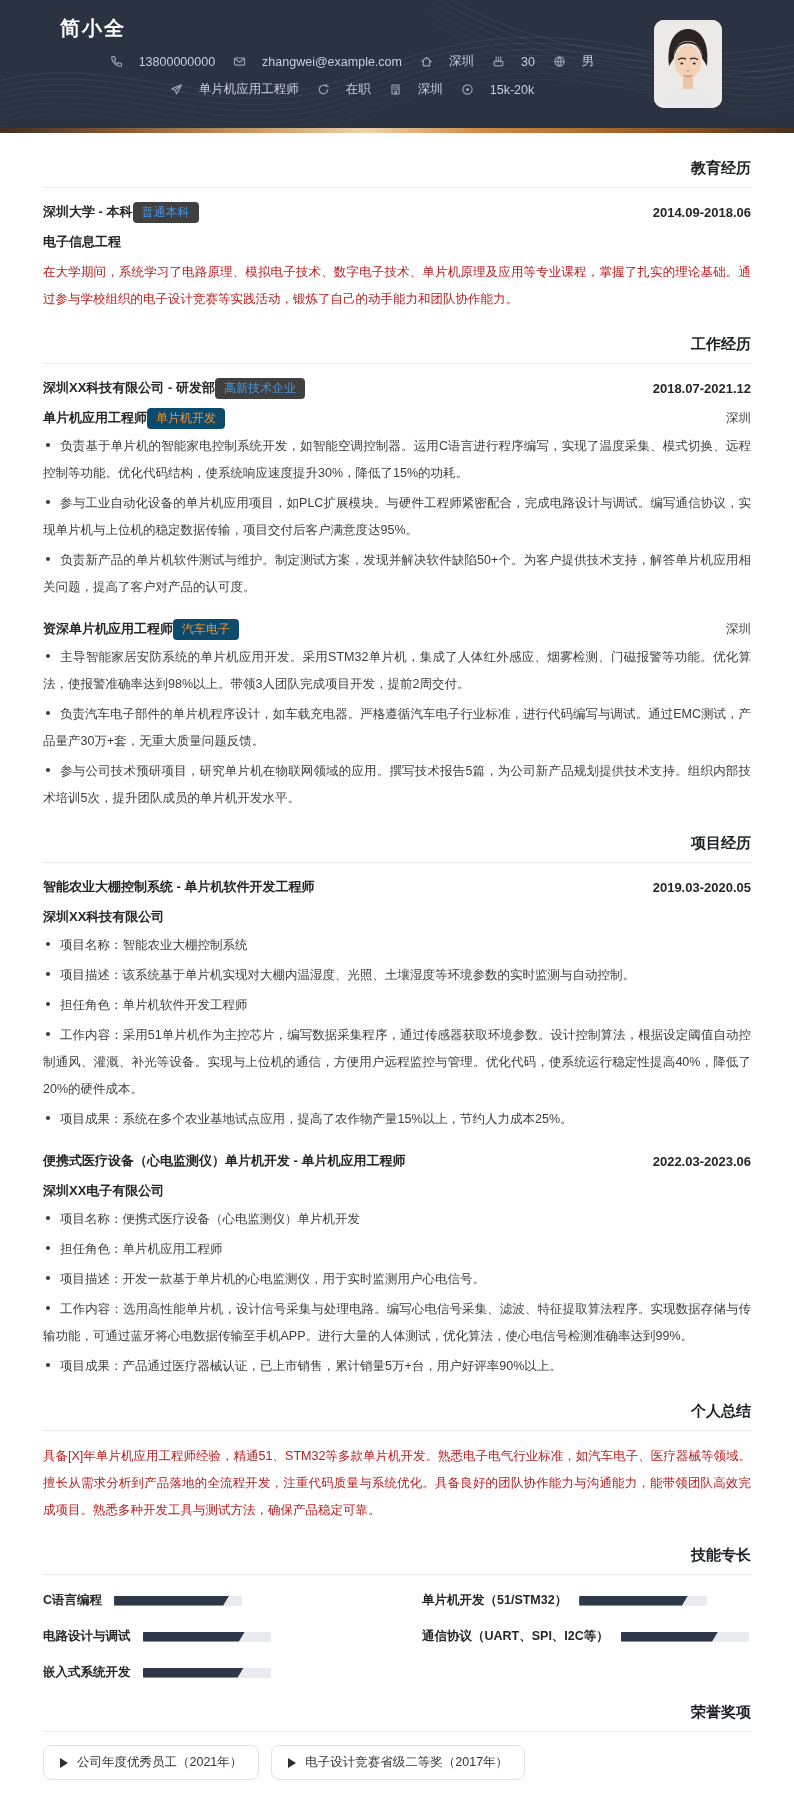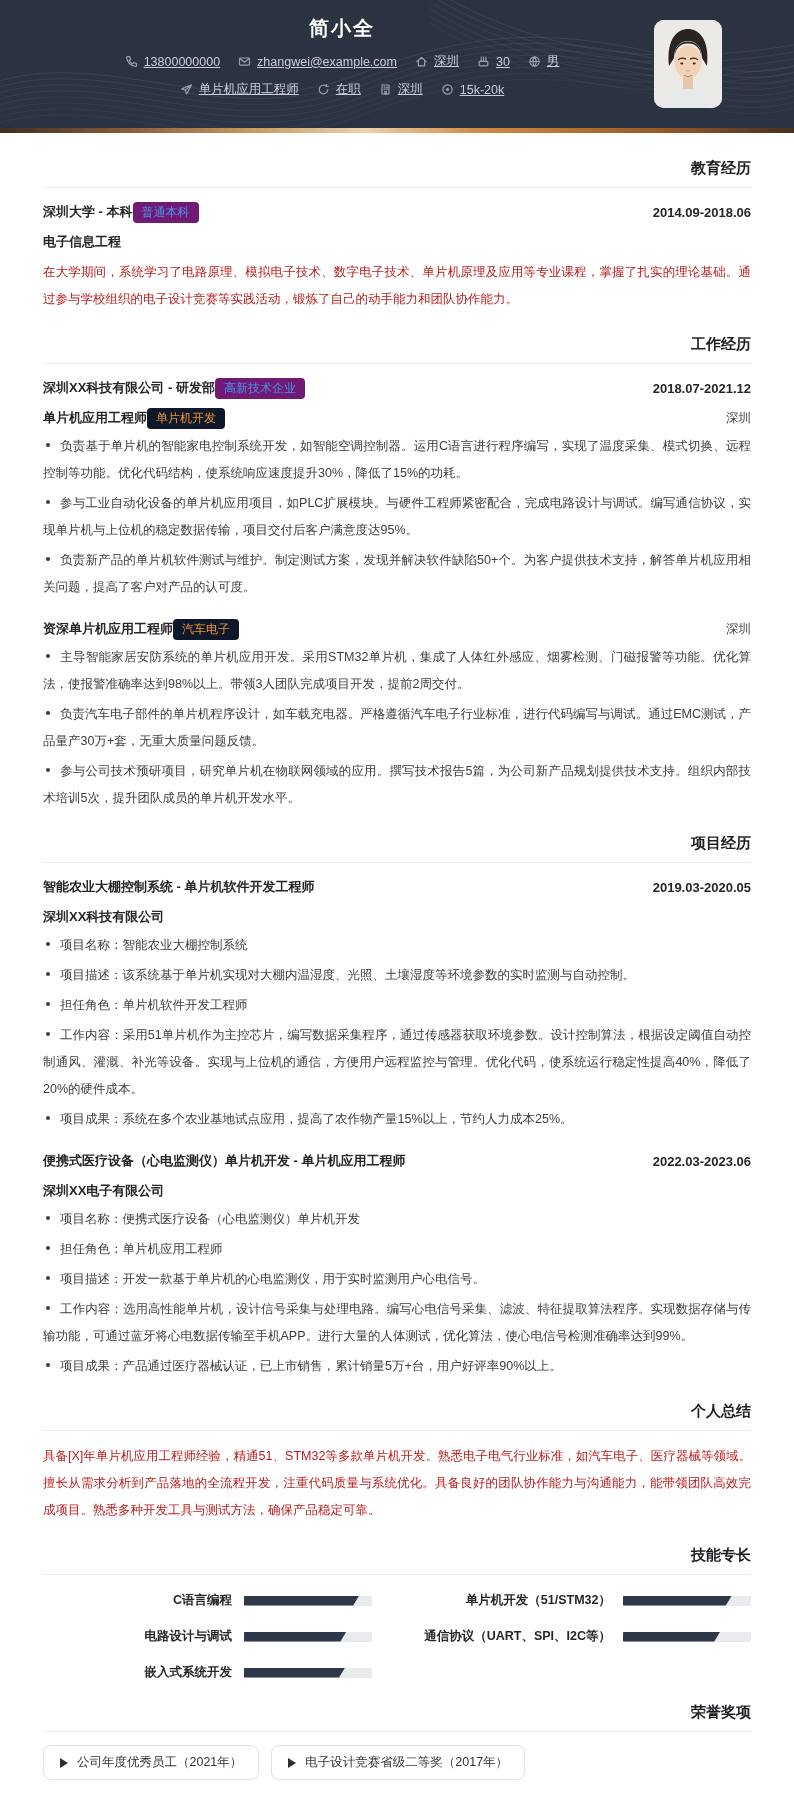--- a/index.html
+++ b/index.html
@@ -3,48 +3,48 @@
 <meta charset="utf-8">
 <style>
   * { box-sizing: border-box; margin: 0; padding: 0; }
   html,body { background:#ffffff; }
   body { font-family: "Liberation Sans", "DejaVu Sans", sans-serif; }
   .page { width: 794px; margin: 0 auto; background:#fff; }
 
   
   .header { position: relative; height: 128px; background: #2b3342; overflow: hidden; color: #c9cfda; }
   .waves { position: absolute; inset: 0; }
-  .header-inner { position: relative; z-index: 2; padding: 15px 150px 0 40px; text-align: center; }
+  .header-inner { position: relative; z-index: 2; padding: 15px 150px 0 60px; text-align: left; }
   .name { font-size: 20px; font-weight: 700; color: #ffffff; letter-spacing: 2px; }
   .contact-row { margin-top: 11px; display: flex; justify-content: center; align-items: center; gap: 18px; font-size: 12.5px; white-space: nowrap; }
-  .ci { display: inline-flex; align-items: center; gap: 6px; text-decoration: underline; }
+  .ci { display: inline-flex; align-items: center; gap: 16px; }
   .ci svg { width: 13px; height: 13px; flex: none; }
   .photo { position: absolute; z-index: 3; top: 20px; right: 72px; width: 68px; height: 88px; border-radius: 10px; overflow: hidden; background: #eceae7; }
   .photo svg { display:block; width: 100%; height: 100%; }
   .divider-gradient { height: 5px; background: linear-gradient(90deg,#402e20 0%,#8a5c36 16%,#c99a62 32%,#ecd2aa 46%,#d28c46 60%,#b5712f 72%,#8a5326 86%,#47301d 100%); }
 
   
   .content { padding: 4px 43px 28px; }
   .section-title { font-size: 15px; font-weight: 700; color: #1c1f24; padding-bottom: 9px; border-bottom: 1px solid #ececec; margin: 22px 0 12px; text-align: right; }
   .entry { margin-bottom: 16px; }
   .entry-row { display: flex; justify-content: space-between; align-items: center; margin-top: 6px; min-height: 24px; }
   .entry-left { display: flex; align-items: center; }
   .entry-title { font-size: 13px; font-weight: 700; color: #262626; }
   .badge { font-size: 12px; padding: 2px 9px; border-radius: 4px; line-height: 17px; }
-  .badge-blue { color: #4796e3; background: #701a75; }
-  .badge-orange { color: #ee9434; background: #0f172a; }
+  .badge-blue { color: #4796e3; background: #404040; }
+  .badge-orange { color: #ee9434; background: #0c4a6e; }
   .entry-date { font-size: 13px; font-weight: 700; color: #262626; }
   .entry-loc { font-size: 12.5px; color: #3f3f3f; }
   .para { font-size: 12.5px; color: #b91c1c; line-height: 27px; margin-top: 5px; text-align: justify; }
   .bullet { font-size: 12.5px; color: #3c3c3c; line-height: 27px; margin-top: 3px; text-align: justify; }
   .dot { display: inline-block; width: 4px; height: 4px; background: #3c3c3c; border-radius: 50%; margin: 0 10px 3px 3px; vertical-align: middle; }
 
   
   .skills-grid { display: grid; grid-template-columns: 1fr 1fr; column-gap: 50px; row-gap: 19px; margin-top: 17px; margin-bottom: 6px; }
-  .skill { display: flex; align-items: center; justify-content: flex-end; }
+  .skill { display: flex; align-items: center; }
   .skill-label { font-size: 12.5px; font-weight: 700; color: #262626; white-space: nowrap; }
   .skill-track { width: 128px; height: 10px; background: #e9ebee; margin-left: 12px; border-radius: 1px; overflow: hidden; }
   .skill-fill { height: 100%; background: #2e3849; clip-path: polygon(0 0, 100% 0, calc(100% - 6px) 100%, 0 100%); }
 
   
   .awards { display: flex; gap: 12px; margin-top: 13px; margin-bottom: 4px; }
   .award { display: inline-flex; align-items: center; gap: 9px; border: 1px solid #e2e2e2; border-radius: 8px; padding: 8px 16px; font-size: 12.5px; color: #333; background: #fff; }
   .award svg { width: 8px; height: 10px; flex: none; }
 
   .hicon { stroke: #97a1b3; stroke-width: 1.2; fill: none; stroke-linecap: round; stroke-linejoin: round; }

